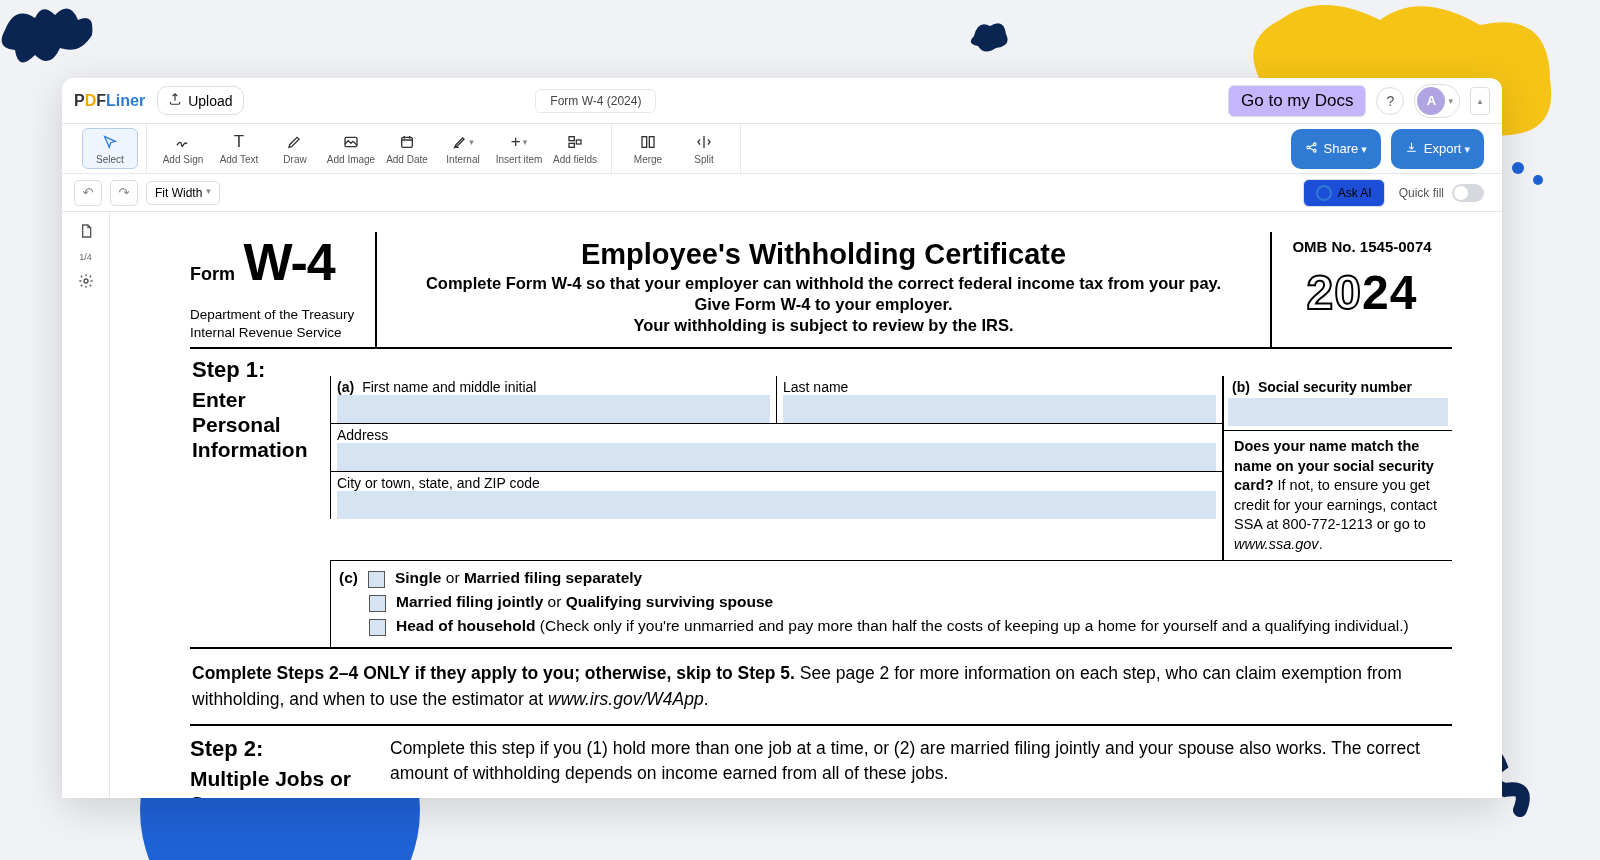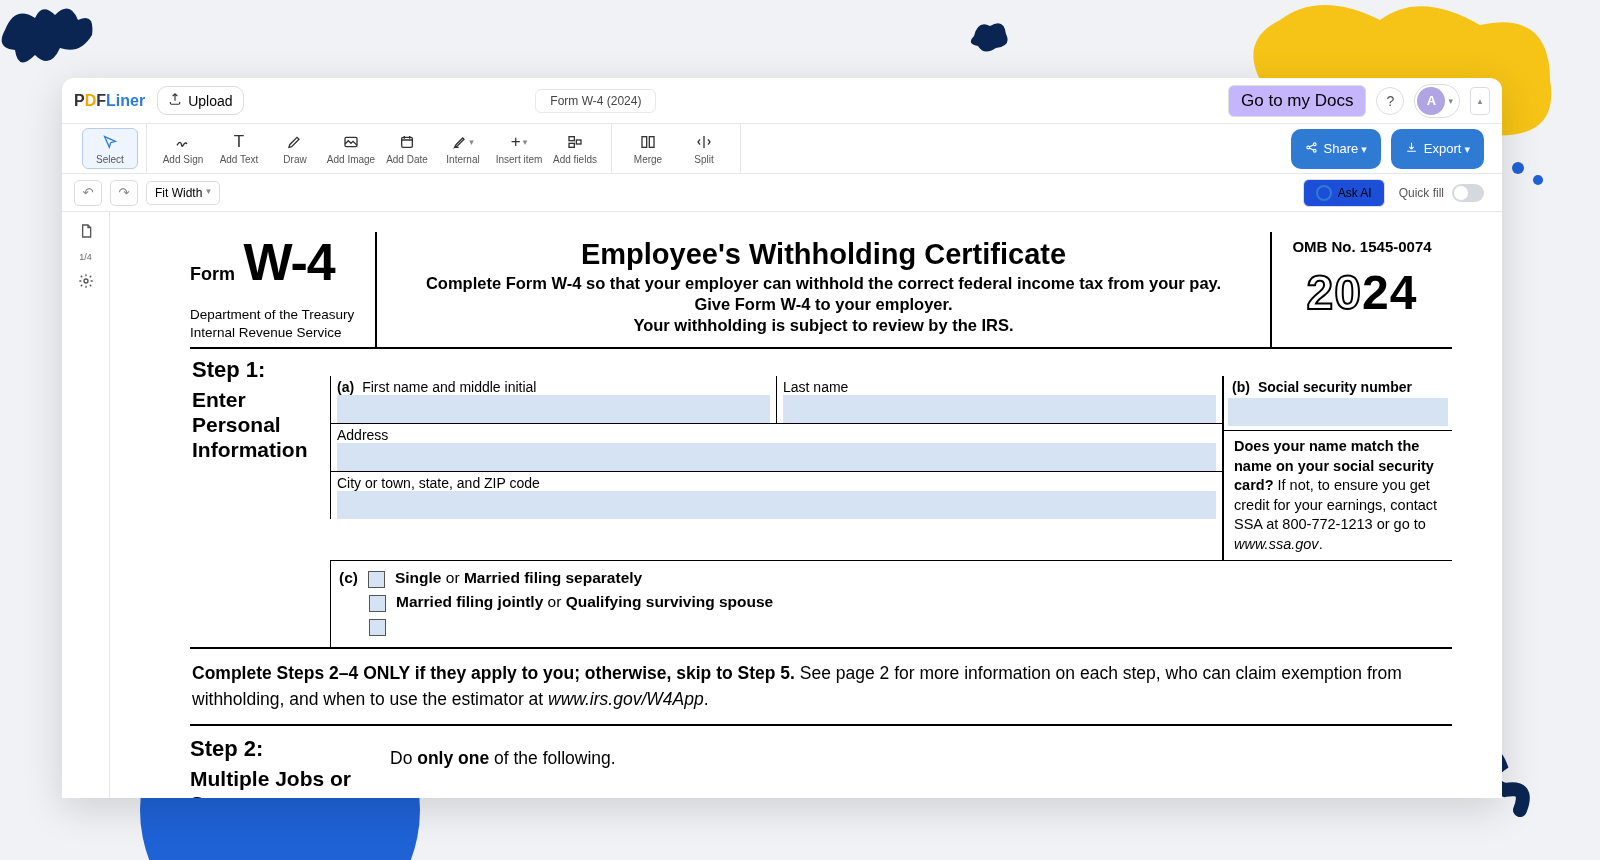--- a/index.html
+++ b/index.html
@@ -497,35 +497,37 @@
                   <span class="lab-letter" style="margin-left:-30px;font-weight:800;">(c)</span>
                   <div class="chk"></div>
                   <div><b>Single</b><span> or </span><b>Married filing separately</b></div>
                 </div>
                 <div class="filing-opt">
                   <div class="chk"></div>
                   <div><b>Married filing jointly</b><span> or </span><b>Qualifying surviving spouse</b></div>
                 </div>
                 <div class="filing-opt">
                   <div class="chk"></div>
+                  <div><b>Head of household</b><span> (Check only if you're unmarried and pay more than half the costs of keeping up a home for yourself and a qualifying individual.)</span></div>
                 </div>
               </div>
             </div>
           </div>
 
           <div class="instr-block">
             <b>Complete Steps 2–4 ONLY if they apply to you; otherwise, skip to Step 5.</b><span> See page 2 for more information on each step, who can claim exemption from withholding, and when to use the estimator at </span><i>www.irs.gov/W4App</i><span>.</span>
           </div>
 
           <div class="step2-row">
             <div class="step2-left">
               <div class="step-num">Step 2:</div>
               <div class="step-name">Multiple Jobs or Spouse</div>
             </div>
             <div class="step2-mid">
+              <div>Complete this step if you (1) hold more than one job at a time, or (2) are married filing jointly and your spouse also works. The correct amount of withholding depends on income earned from all of these jobs.</div>
               <div style="margin-top:10px;">
                 <span>Do </span><b>only one</b><span> of the following.</span>
               </div>
             </div>
           </div>
 
         </div>
       </div>
     </div>
   </div>

